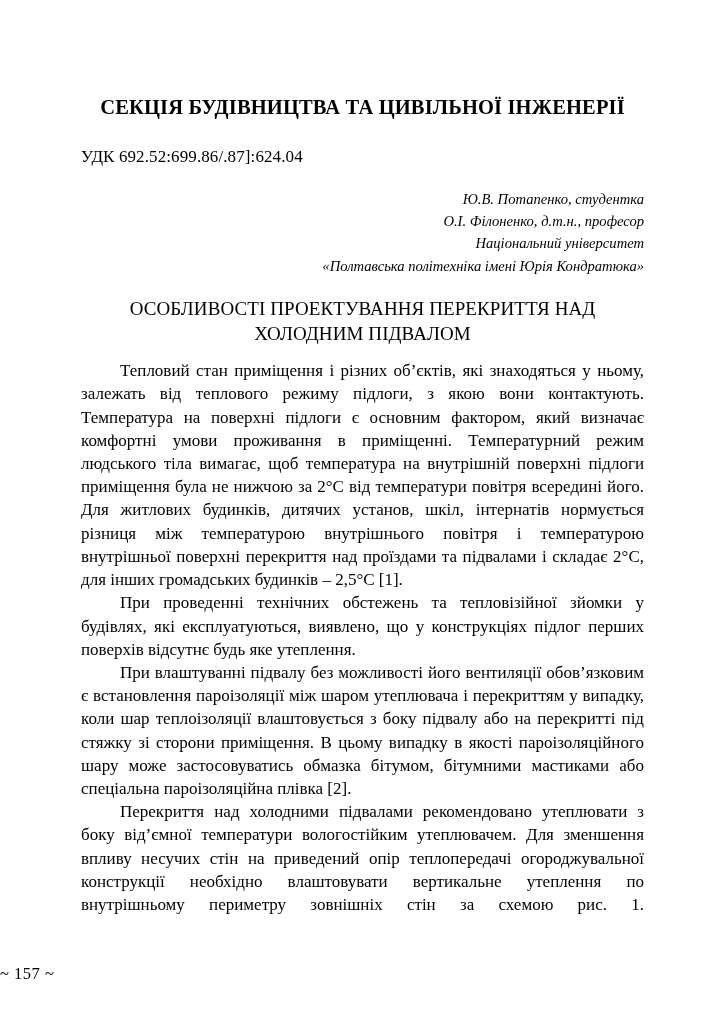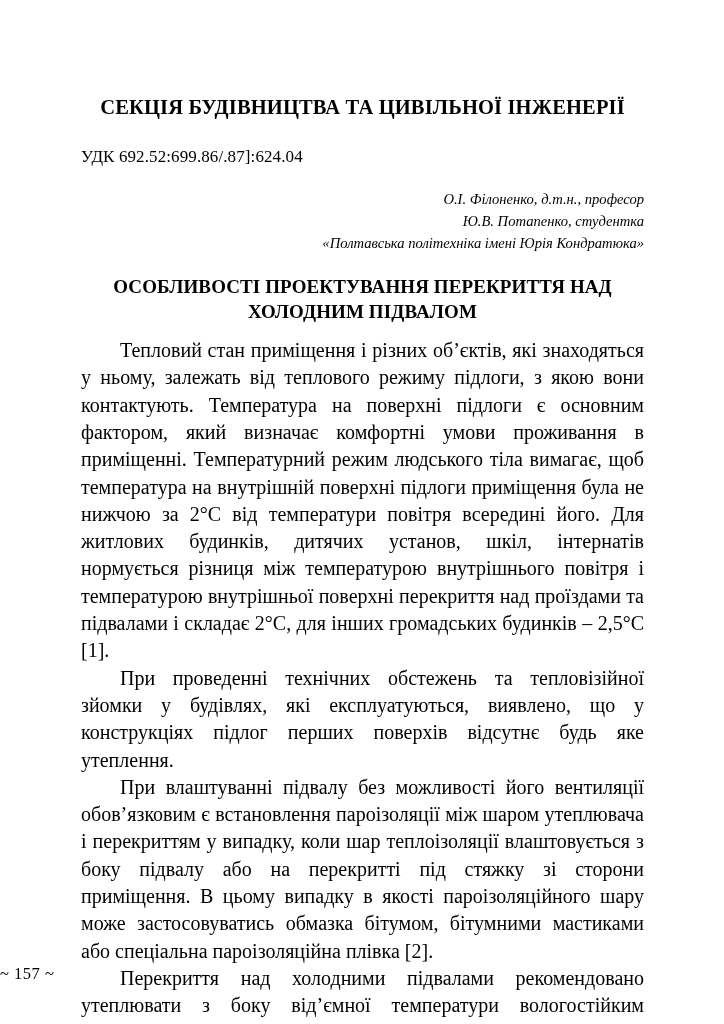--- a/index.html
+++ b/index.html
@@ -57,33 +57,33 @@
   .authors .author-line {
     display: block;
     white-space: nowrap;
   }
 
   
   .article-title {
     margin: 0;
     padding-top: 19px;
     font-size: 19px;
-    font-weight: bold;
+    font-weight: normal;
     text-align: center;
     line-height: 1.33;
     letter-spacing: 0.1px;
   }
 
   
   .body-text {
     padding-top: 13px;
   }
   .body-text p {
     margin: 0;
-    font-size: 20px;
+    font-size: 17px;
     line-height: 1.365;
     text-align: justify;
     text-indent: 39px;
     text-justify: inter-word;
     hyphens: none;
   }
   .body-text p:last-child::after {
     content: "";
     display: inline-block;
     width: 100%;
@@ -111,22 +111,23 @@
 
 <div class="page">
 
   <div class="content">
 
     <h1 class="section-heading">СЕКЦІЯ БУДІВНИЦТВА ТА ЦИВІЛЬНОЇ ІНЖЕНЕРІЇ</h1>
 
     <p class="udk">УДК 692.52:699.86/.87]:624.04</p>
 
     <div class="authors">
+      <span class="author-line">Ю.В. Потапенко, студентка</span>
       <span class="author-line">О.І. Філоненко, д.т.н., професор</span>
-      <span class="author-line">Ю.В. Потапенко, студентка</span>
+      <span class="author-line">Національний університет</span>
       <span class="author-line">«Полтавська політехніка імені Юрія Кондратюка»</span>
     </div>
 
     <h2 class="article-title">ОСОБЛИВОСТІ ПРОЕКТУВАННЯ ПЕРЕКРИТТЯ НАД ХОЛОДНИМ ПІДВАЛОМ</h2>
 
     <div class="body-text">
       <p>Тепловий стан приміщення і різних об’єктів, які знаходяться у ньому, залежать від теплового режиму підлоги, з якою вони контактують. Температура на поверхні підлоги є основним фактором, який визначає комфортні умови проживання в приміщенні. Температурний режим людського тіла вимагає, щоб температура на внутрішній поверхні підлоги приміщення була не нижчою за 2°С від температури повітря всередині його. Для житлових будинків, дитячих установ, шкіл, інтернатів нормується різниця між температурою внутрішнього повітря і температурою внутрішньої поверхні перекриття над проїздами та підвалами і складає 2°С, для інших громадських будинків – 2,5°С [1].</p>
       <p>При проведенні технічних обстежень та тепловізійної зйомки у будівлях, які експлуатуються, виявлено, що у конструкціях підлог перших поверхів відсутнє будь яке утеплення.</p>
       <p>При влаштуванні підвалу без можливості його вентиляції обов’язковим є встановлення пароізоляції між шаром утеплювача і перекриттям у випадку, коли шар теплоізоляції влаштовується з боку підвалу або на перекритті під стяжку зі сторони приміщення. В цьому випадку в якості пароізоляційного шару може застосовуватись обмазка бітумом, бітумними мастиками або спеціальна пароізоляційна плівка [2].</p>
       <p>Перекриття над холодними підвалами рекомендовано утеплювати з боку від’ємної температури вологостійким утеплювачем. Для зменшення впливу несучих стін на приведений опір теплопередачі огороджувальної конструкції необхідно влаштовувати вертикальне утеплення по внутрішньому периметру зовнішніх стін за схемою рис. 1.</p>

